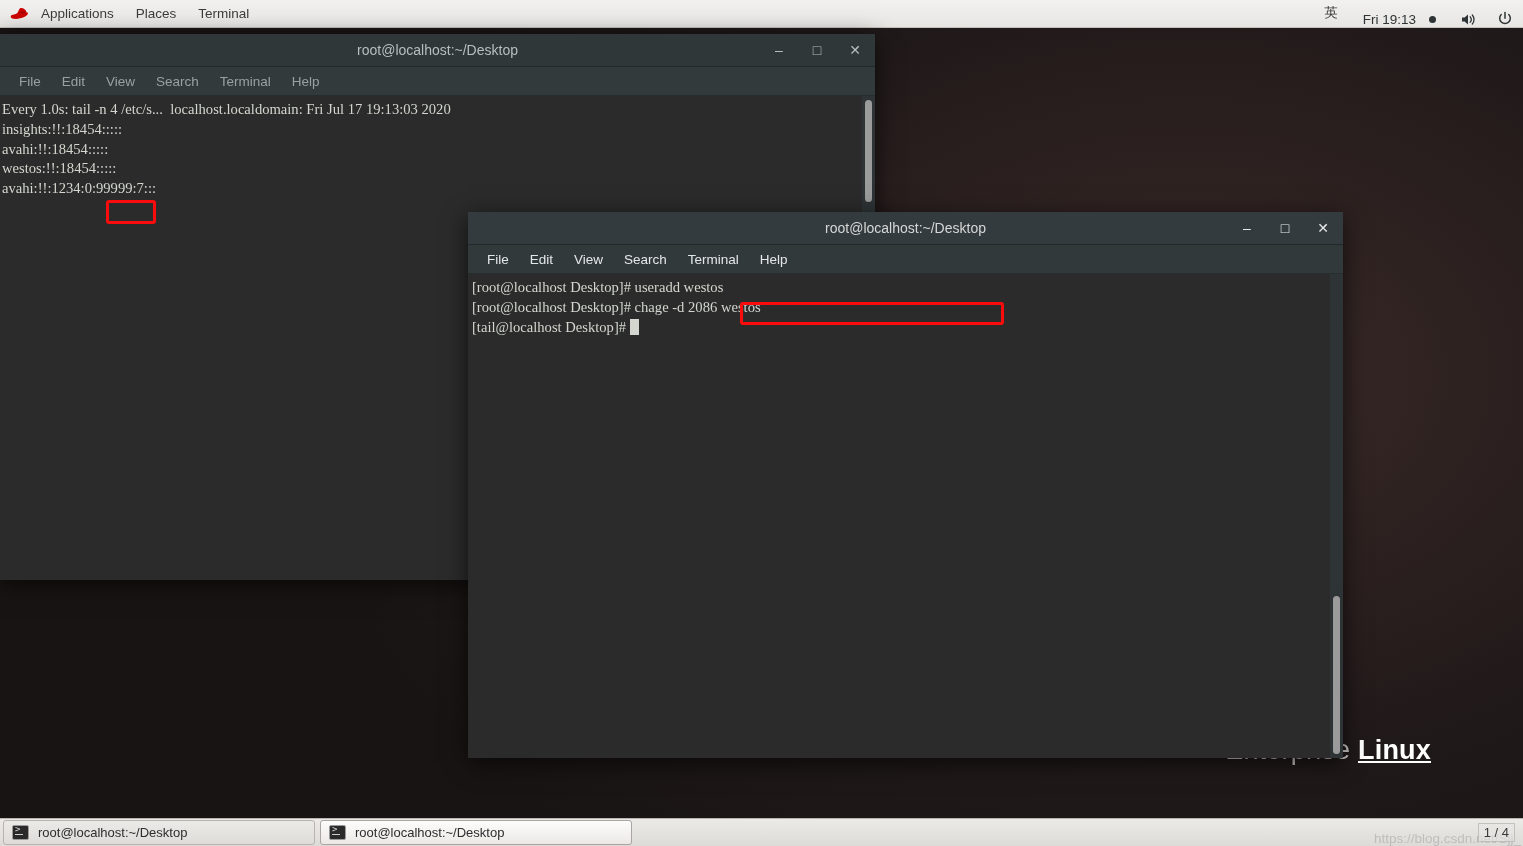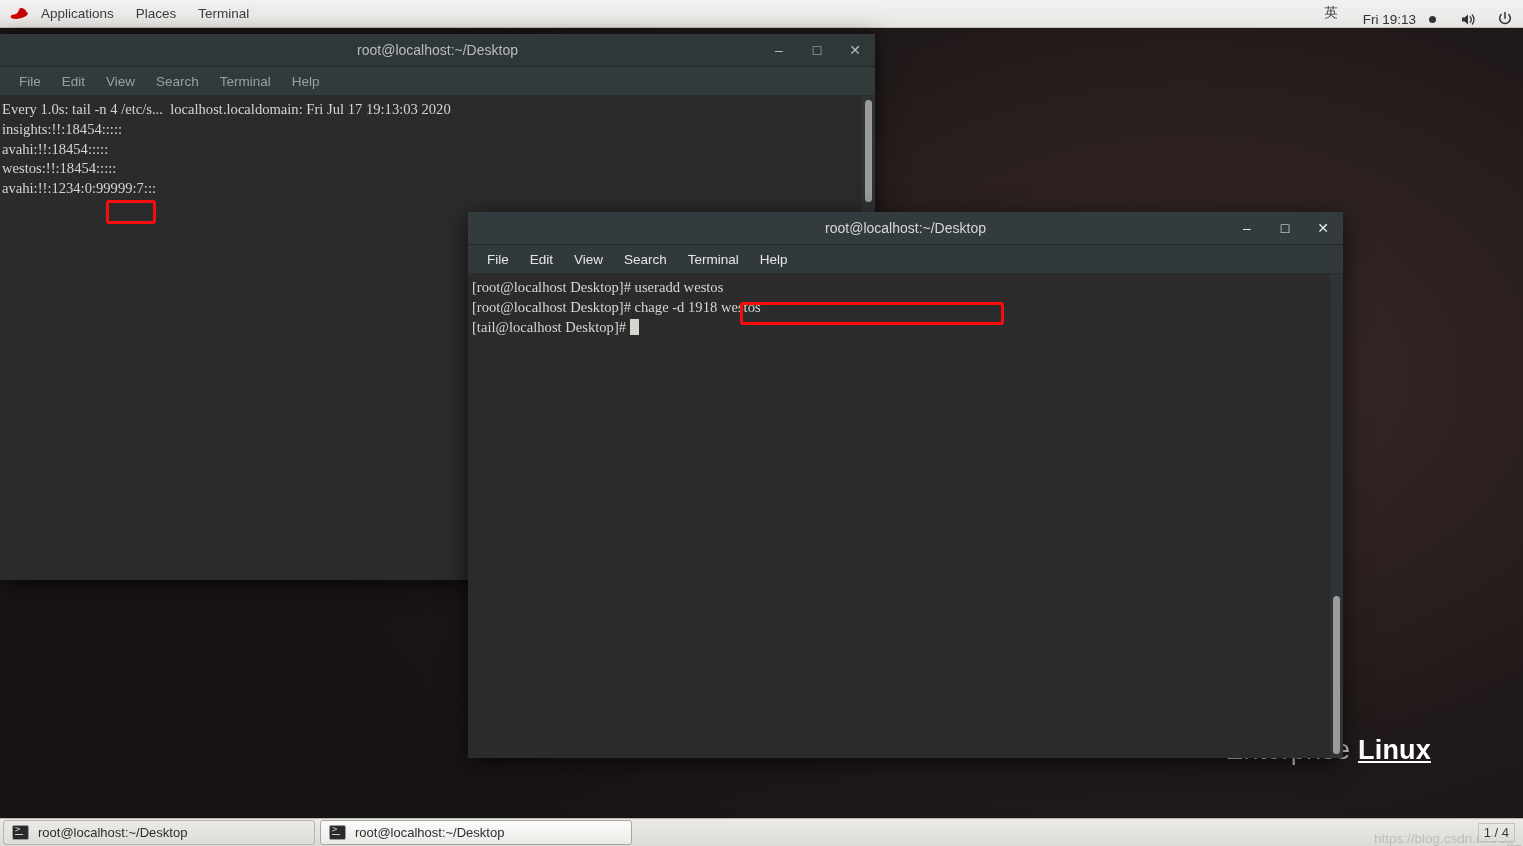--- a/index.html
+++ b/index.html
@@ -243,21 +243,21 @@
   <div class="term-menu">
     <span class="menu-item">File</span>
     <span class="menu-item">Edit</span>
     <span class="menu-item">View</span>
     <span class="menu-item">Search</span>
     <span class="menu-item">Terminal</span>
     <span class="menu-item">Help</span>
   </div>
   <div class="term-body" style="height:484px; padding-left:4px;">
     <div class="term-line">[root@localhost Desktop]# useradd westos</div>
-    <div class="term-line">[root@localhost Desktop]# chage -d 1918 westos</div>
+    <div class="term-line">[root@localhost Desktop]# chage -d 2086 westos</div>
     <div class="term-line"><span>[tail@localhost Desktop]# </span><span class="cursor-blk"></span></div>
     <div class="term-sb">
       <div class="thumb" style="top:322px; height:158px;"></div>
     </div>
   </div>
 </div>
 <div class="annot" style="left:740px; top:302px; width:264px; height:23px;"></div>
 
 <div id="taskbar">
   <div class="task-btn dim" style="width:312px;">

